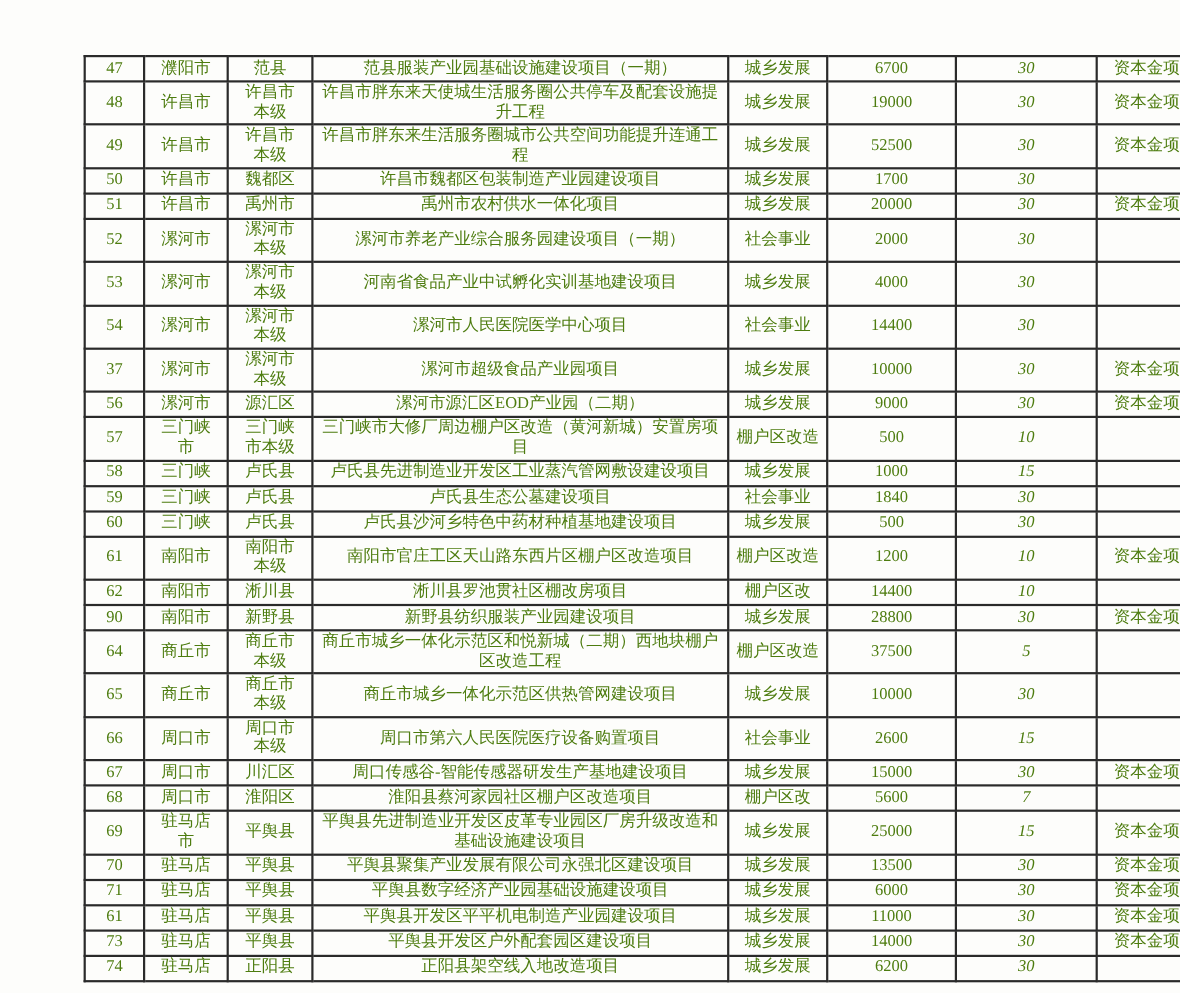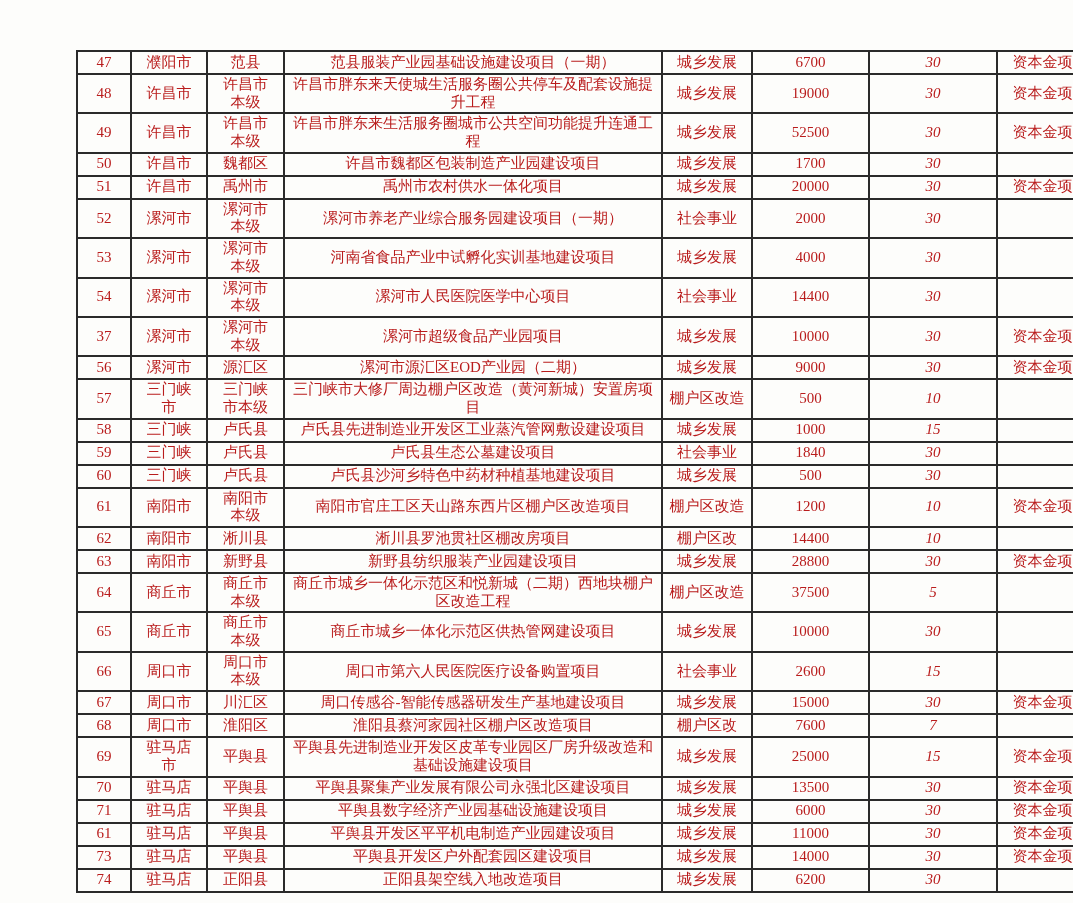--- a/index.html
+++ b/index.html
@@ -7,21 +7,21 @@
     padding: 0;
     background: #fdfdfb;
   }
   .sheet {
     position: relative;
     width: 1073px;
     height: 903px;
     background: #fdfdfb;
     overflow: hidden;
     font-family: "Liberation Serif", "DejaVu Serif", serif;
-    color: #b91c1c;
+    color: #4d7c0f;
   }
   table.doc-table {
     position: absolute;
     left: 76px;
     top: 50px;
     width: 946px;
     border-collapse: collapse;
     table-layout: fixed;
     font-size: 15px;
     line-height: 1.18;
@@ -212,21 +212,21 @@
     <td class="c-no">62</td>
     <td class="c-city">南阳市</td>
     <td class="c-county">淅川县</td>
     <td class="c-project">淅川县罗池贯社区棚改房项目</td>
     <td class="c-cat">棚户区改</td>
     <td class="c-amt">14400</td>
     <td class="c-pct">10</td>
     <td class="c-note"></td>
   </tr>
         <tr>
-    <td class="c-no">63</td>
+    <td class="c-no">90</td>
     <td class="c-city">南阳市</td>
     <td class="c-county">新野县</td>
     <td class="c-project">新野县纺织服装产业园建设项目</td>
     <td class="c-cat">城乡发展</td>
     <td class="c-amt">28800</td>
     <td class="c-pct">30</td>
     <td class="c-note">资本金项目</td>
   </tr>
         <tr>
     <td class="c-no">64</td>
@@ -270,21 +270,21 @@
     <td class="c-amt">15000</td>
     <td class="c-pct">30</td>
     <td class="c-note">资本金项目</td>
   </tr>
         <tr>
     <td class="c-no">68</td>
     <td class="c-city">周口市</td>
     <td class="c-county">淮阳区</td>
     <td class="c-project">淮阳县蔡河家园社区棚户区改造项目</td>
     <td class="c-cat">棚户区改</td>
-    <td class="c-amt">7600</td>
+    <td class="c-amt">5600</td>
     <td class="c-pct">7</td>
     <td class="c-note"></td>
   </tr>
         <tr>
     <td class="c-no">69</td>
     <td class="c-city">驻马店
 市</td>
     <td class="c-county">平舆县</td>
     <td class="c-project">平舆县先进制造业开发区皮革专业园区厂房升级改造和基础设施建设项目</td>
     <td class="c-cat">城乡发展</td>

